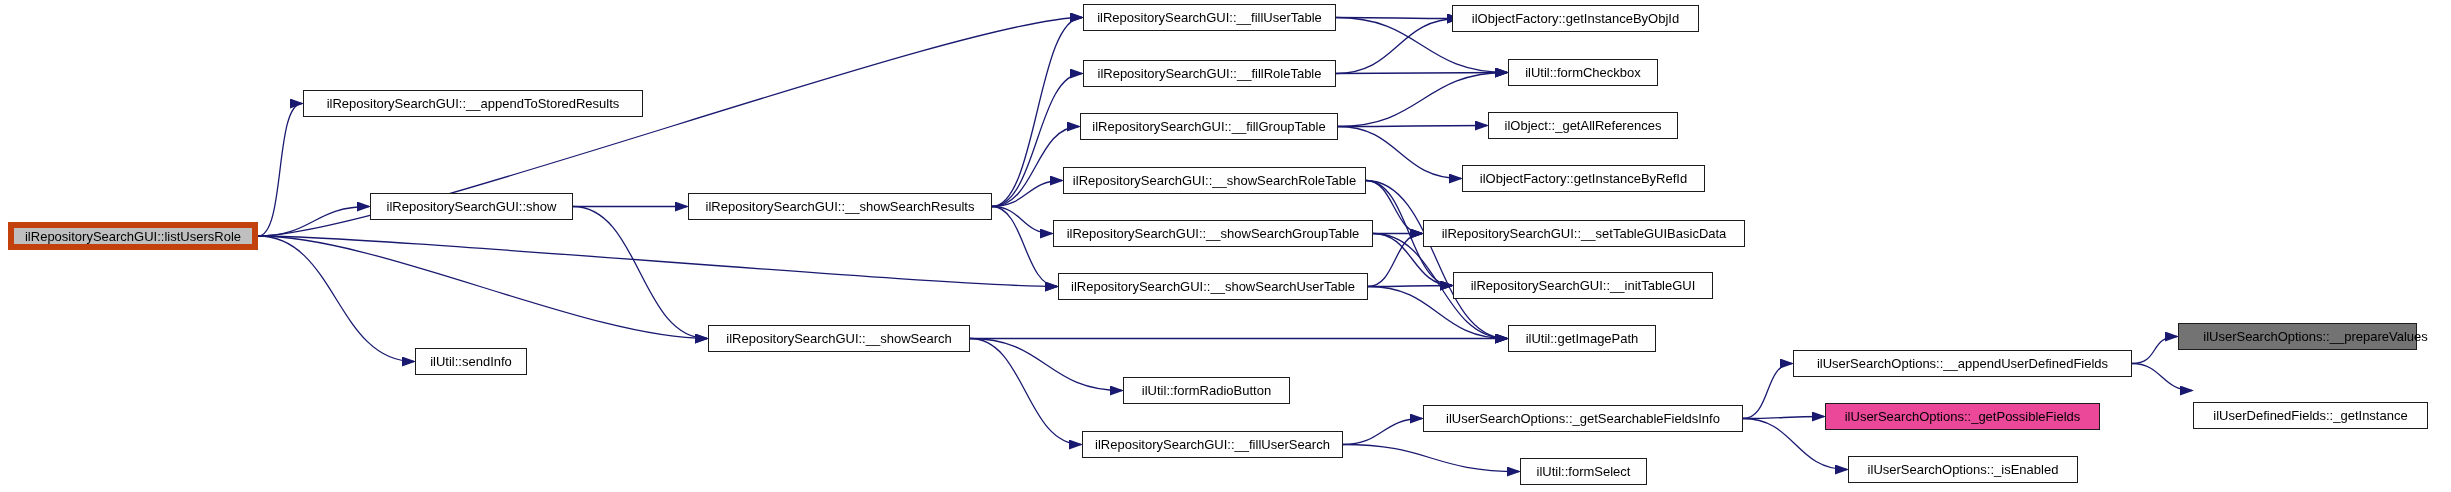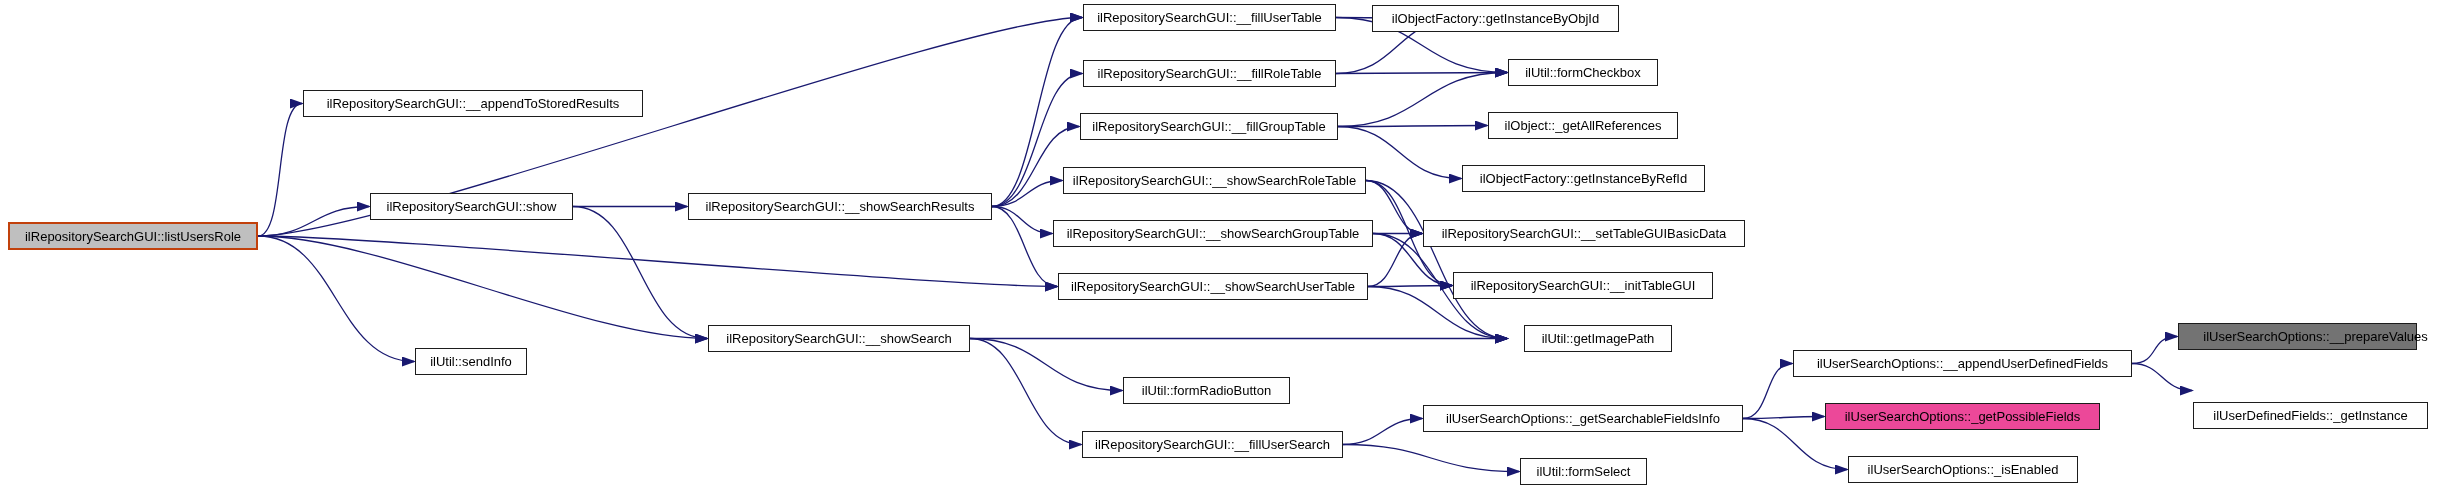--- a/index.html
+++ b/index.html
@@ -15,21 +15,21 @@
   .node{
     position:absolute;
     display:flex;align-items:center;justify-content:center;
     border:1px solid #1c1c1c;
     box-sizing:border-box;
     font-size:13px;color:#000;
     white-space:nowrap;
     cursor:pointer;
   }
   .node.root{
-    border:2px solid #c2410c;
+    border:6px solid #c2410c;
     cursor:default;
   }
 </style>
 </head>
 <body>
 
 <div class="graph" id="graph">
     <svg width="2451" height="492">
       <defs>
         <marker id="arrow" markerUnits="userSpaceOnUse" markerWidth="14" markerHeight="10" refX="12" refY="5" orient="auto">
@@ -100,39 +100,39 @@
     </div>
     <div class="node" style="left: 1053px; top: 220px; width: 320px; height: 27px; background: rgb(254, 254, 254);">
       <span>ilRepositorySearchGUI::__showSearchGroupTable</span>
     </div>
     <div class="node" style="left: 1063px; top: 167px; width: 303px; height: 27px; background: rgb(254, 254, 254);">
       <span>ilRepositorySearchGUI::__showSearchRoleTable</span>
     </div>
     <div class="node" style="left: 1058px; top: 273px; width: 310px; height: 27px; background: rgb(254, 254, 254);">
       <span>ilRepositorySearchGUI::__showSearchUserTable</span>
     </div>
-    <div class="node" style="left: 1372px; top: 5px; width: 247px; height: 27px; background: rgb(254, 254, 254);">
+    <div class="node" style="left: 1452px; top: 5px; width: 247px; height: 27px; background: rgb(254, 254, 254);">
       <span>ilObjectFactory::getInstanceByObjId</span>
     </div>
     <div class="node" style="left: 1508px; top: 59px; width: 150px; height: 27px; background: rgb(254, 254, 254); align-items: center;">
       <span>ilUtil::formCheckbox</span>
     </div>
     <div class="node" style="left: 1488px; top: 112px; width: 190px; height: 27px; background: rgb(254, 254, 254);">
       <span>ilObject::_getAllReferences</span>
     </div>
     <div class="node" style="left: 1462px; top: 165px; width: 243px; height: 27px; background: rgb(254, 254, 254);">
       <span>ilObjectFactory::getInstanceByRefId</span>
     </div>
     <div class="node" style="left: 1423px; top: 220px; width: 322px; height: 27px; background: rgb(254, 254, 254);">
       <span>ilRepositorySearchGUI::__setTableGUIBasicData</span>
     </div>
     <div class="node" style="left: 1453px; top: 272px; width: 260px; height: 27px; background: rgb(254, 254, 254);">
       <span>ilRepositorySearchGUI::__initTableGUI</span>
     </div>
-    <div class="node" style="left: 1508px; top: 325px; width: 148px; height: 27px; background: rgb(254, 254, 254); margin-left: 16px;">
+    <div class="node" style="left: 1508px; top: 325px; width: 148px; height: 27px; background: rgb(254, 254, 254);">
       <span>ilUtil::getImagePath</span>
     </div>
     <div class="node" style="left: 415px; top: 348px; width: 112px; height: 27px; background: rgb(254, 254, 254);">
       <span>ilUtil::sendInfo</span>
     </div>
     <div class="node" style="left: 708px; top: 325px; width: 262px; height: 27px; background: rgb(254, 254, 254);">
       <span>ilRepositorySearchGUI::__showSearch</span>
     </div>
     <div class="node" style="left: 1123px; top: 377px; width: 167px; height: 27px; background: rgb(254, 254, 254);">
       <span>ilUtil::formRadioButton</span>

